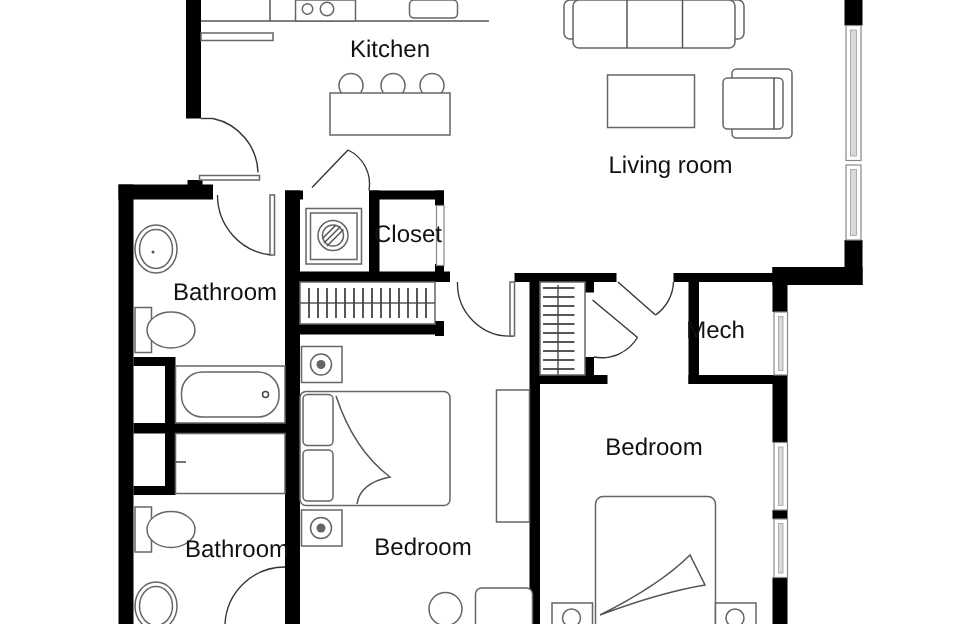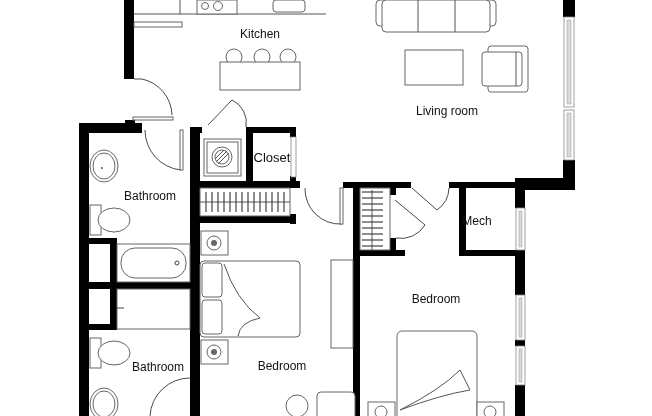--- a/index.html
+++ b/index.html
@@ -4,22 +4,22 @@
 <style>
   html, body { margin:0; padding:0; background:#ffffff; }
   body { width:652px; height:416px; overflow:hidden; position:relative; font-family:"Liberation Sans", sans-serif; }
   #plan { position:absolute; left:0; top:0; width:652px; height:416px; }
   .wall { fill:#000; }
   .thin { fill:none; stroke:#555; stroke-width:1; }
   .furn { fill:#fff; stroke:#666; stroke-width:1; }
   .win { fill:#fff; stroke:#888; stroke-width:0.8; }
   .winmid { fill:#d9d9d9; stroke:#999; stroke-width:0.5; }
   .door { fill:none; stroke:#333; stroke-width:0.9; }
-  .label { position:absolute; font-size:12px; color:#111; white-space:nowrap; transform:translate(-50%,-50%); }
-  .label.small { font-size:13px; }
+  .label { position:absolute; font-size:16px; color:#111; white-space:nowrap; transform:translate(-50%,-50%); }
+  .label.small { font-size:16px; }
 </style>
 </head>
 <body>
 
 <svg id="plan" viewBox="0 0 652 416" xmlns="http://www.w3.org/2000/svg">
 
   <g>
 
     <rect class="wall" x="124" y="0" width="10" height="79"></rect>
 

